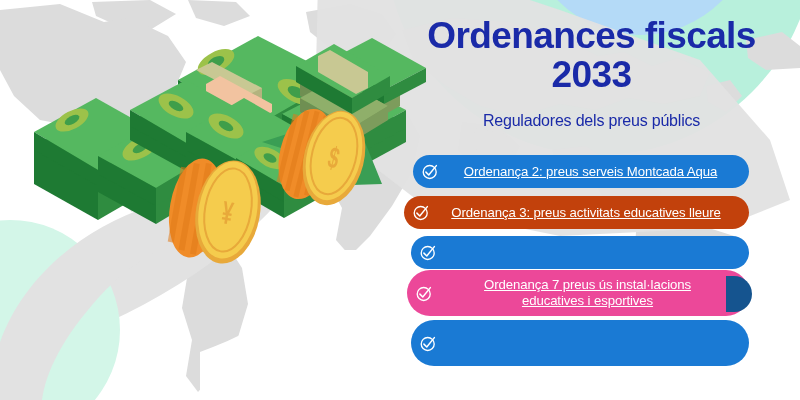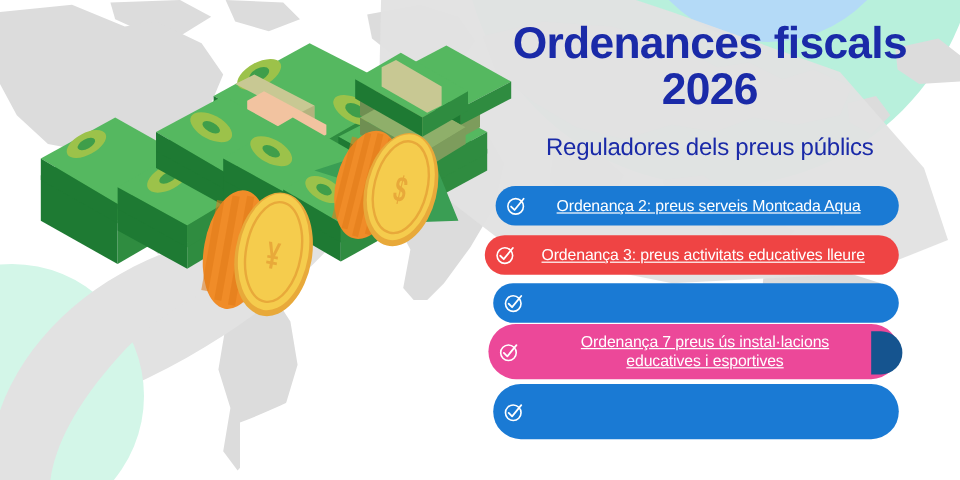--- a/index.html
+++ b/index.html
@@ -60,21 +60,21 @@
   }
 
   .subtitle {
     position: absolute;
     left: 0;
     top: 112px;
     width: 417px;
     text-align: center;
     color: #1a2aa8;
     font-weight: normal;
-    font-size: 20px;
+    font-size: 16px;
     line-height: 1.1;
     letter-spacing: -0.2px;
   }
 
   #pill-list {
     position: absolute;
     left: 0;
     top: 150px;
     width: 417px;
   }
@@ -380,33 +380,33 @@
       <ellipse cx="228" cy="212" rx="32" ry="52" fill="#e8a93a" transform="rotate(10 228 212)"></ellipse>
       <ellipse cx="228" cy="210" rx="29" ry="49" fill="#f5cc4d" transform="rotate(10 228 210)"></ellipse>
       <ellipse cx="228" cy="210" rx="23" ry="42" fill="none" stroke="#e8a93a" stroke-width="2" transform="rotate(10 228 210)"></ellipse>
       <text x="228" y="224" font-family="'Liberation Sans', sans-serif" font-size="32" font-weight="bold" fill="#e8a93a" text-anchor="middle" transform="rotate(10 228 210) scale(0.6 1) translate(152 0)">¥</text>
     </g>
   </svg>
 
   <div id="content">
 
     <div class="title">Ordenances fiscals
-2026</div>
+2033</div>
 
     <div class="subtitle">Reguladores dels preus públics</div>
 
     <div id="pill-list">
         <div class="pill" style="left: 30px; top: 5px; width: 336px; height: 33px; background: rgb(26, 122, 212); z-index: 10;">
           <span class="check-icon"><svg viewBox="0 0 24 24" width="19" height="19" aria-hidden="true">
               <circle cx="11" cy="12.6" r="8.2" fill="none" stroke="#ffffff" stroke-width="1.7"></circle>
               <path d="M6.2 12.8 L9.8 16.4 L19.4 4.6" fill="none" stroke="#ffffff" stroke-width="1.9" stroke-linecap="round" stroke-linejoin="round"></path>
             </svg></span>
           <span class="pill-label">Ordenança 2: preus serveis Montcada Aqua</span>
         </div>
-        <div class="pill" style="left: 21px; top: 46px; width: 345px; height: 33px; background: #ef4444; z-index: 9;">
+        <div class="pill" style="left: 21px; top: 46px; width: 345px; height: 33px; background: #c2410c; z-index: 9;">
           <span class="check-icon"><svg viewBox="0 0 24 24" width="19" height="19" aria-hidden="true">
               <circle cx="11" cy="12.6" r="8.2" fill="none" stroke="#ffffff" stroke-width="1.7"></circle>
               <path d="M6.2 12.8 L9.8 16.4 L19.4 4.6" fill="none" stroke="#ffffff" stroke-width="1.9" stroke-linecap="round" stroke-linejoin="round"></path>
             </svg></span>
           <span class="pill-label">Ordenança 3: preus activitats educatives lleure</span>
         </div>
         <div class="pill" style="left: 28px; top: 86px; width: 338px; height: 33px; background: rgb(26, 122, 212); z-index: 8;">
           <span class="check-icon"><svg viewBox="0 0 24 24" width="19" height="19" aria-hidden="true">
               <circle cx="11" cy="12.6" r="8.2" fill="none" stroke="#ffffff" stroke-width="1.7"></circle>
               <path d="M6.2 12.8 L9.8 16.4 L19.4 4.6" fill="none" stroke="#ffffff" stroke-width="1.9" stroke-linecap="round" stroke-linejoin="round"></path>

